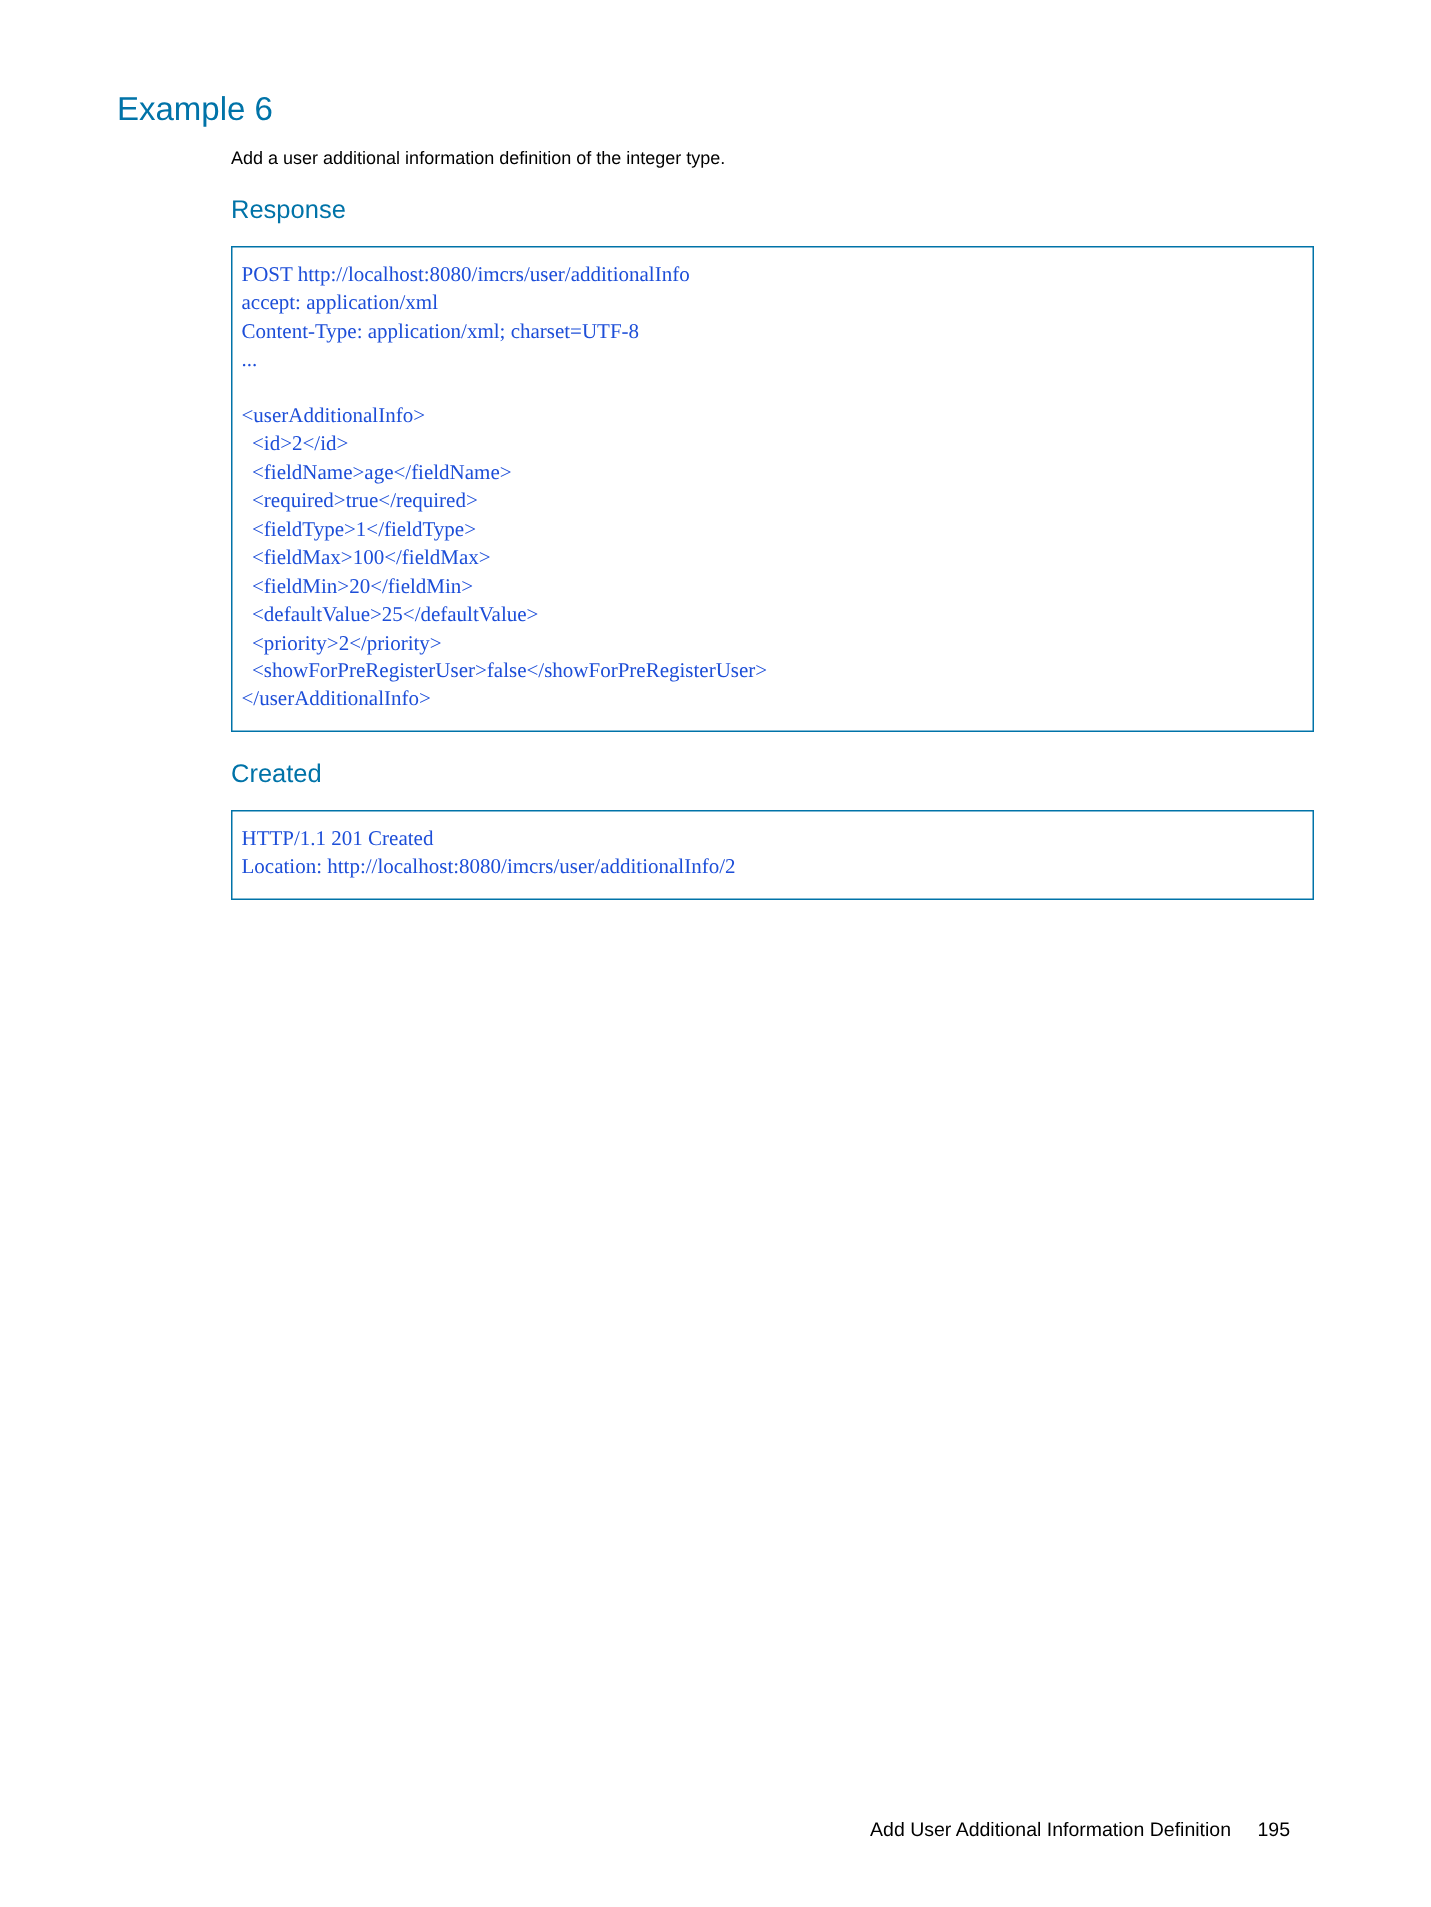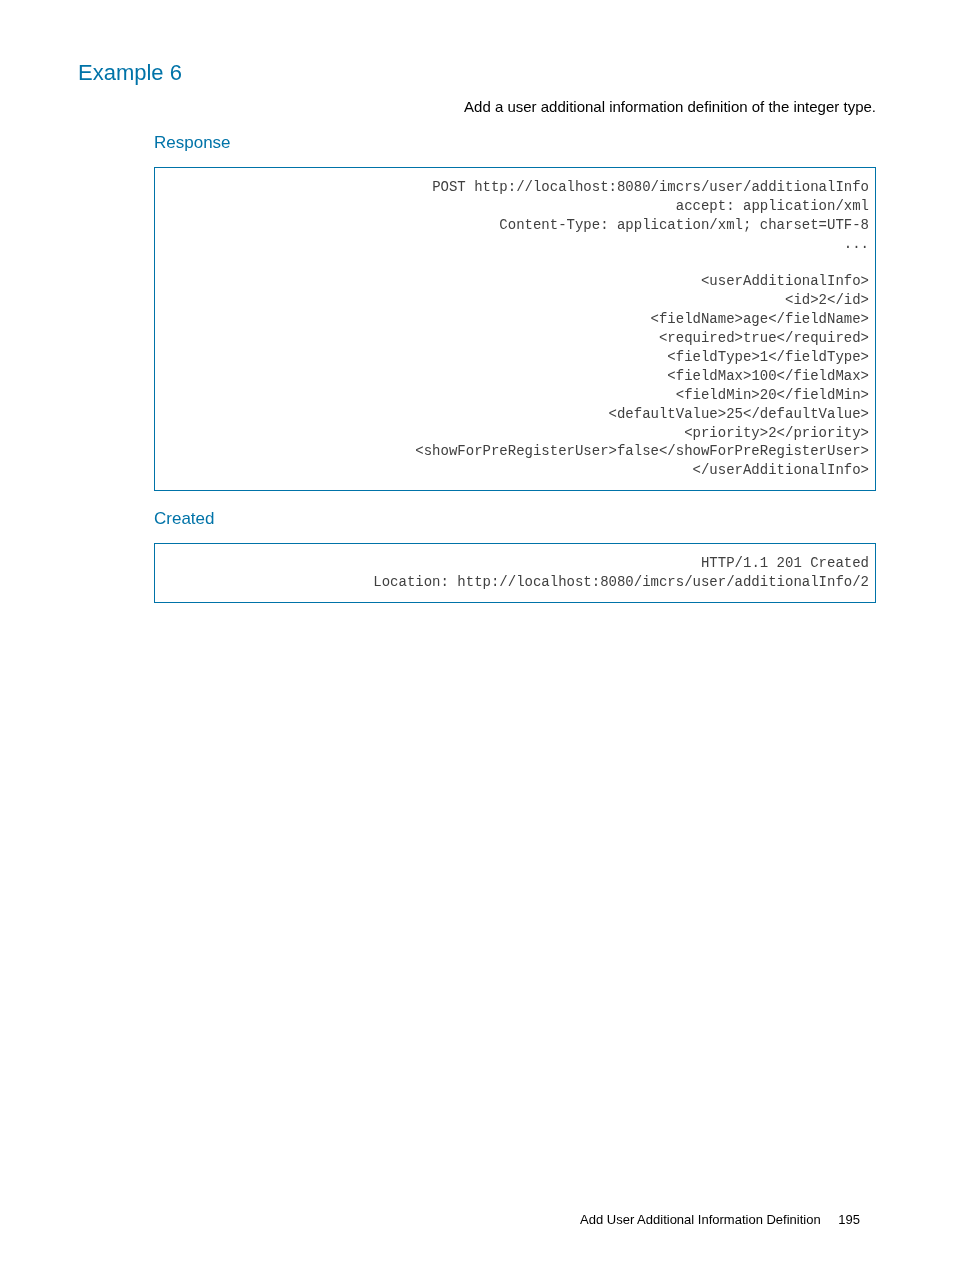--- a/index.html
+++ b/index.html
@@ -16,45 +16,43 @@
       padding: 60px 78px 0 78px;
     }
     .heading-1 {
       color: #0073a8;
       font-size: 22px;
       font-weight: normal;
       margin-bottom: 12px;
     }
     .body-text {
       color: #000000;
-      font-size: 15px;
+      font-size: 12px;
       font-weight: normal;
       margin-left: 76px;
       margin-bottom: 18px;
-      text-align: right;
     }
     .heading-2 {
       color: #0073a8;
       font-size: 17px;
       font-weight: normal;
       margin-left: 76px;
       margin-bottom: 14px;
     }
     .code-block {
       border: 1.5px solid #0073a8;
       padding: 10px 6px;
       margin-left: 76px;
       margin-bottom: 18px;
-      font-family: Liberation Mono, monospace;
+      font-family: Liberation Serif, serif;
       font-size: 14px;
       line-height: 1.35;
-      color: #404040;
+      color: #1d4ed8;
       white-space: pre;
       background: #ffffff;
-      text-align: right;
     }
     .footer {
       position: absolute;
       bottom: 44px;
       right: 94px;
       font-size: 13px;
       color: #000000;
     }
     .footer-title {
       margin-right: 14px;

